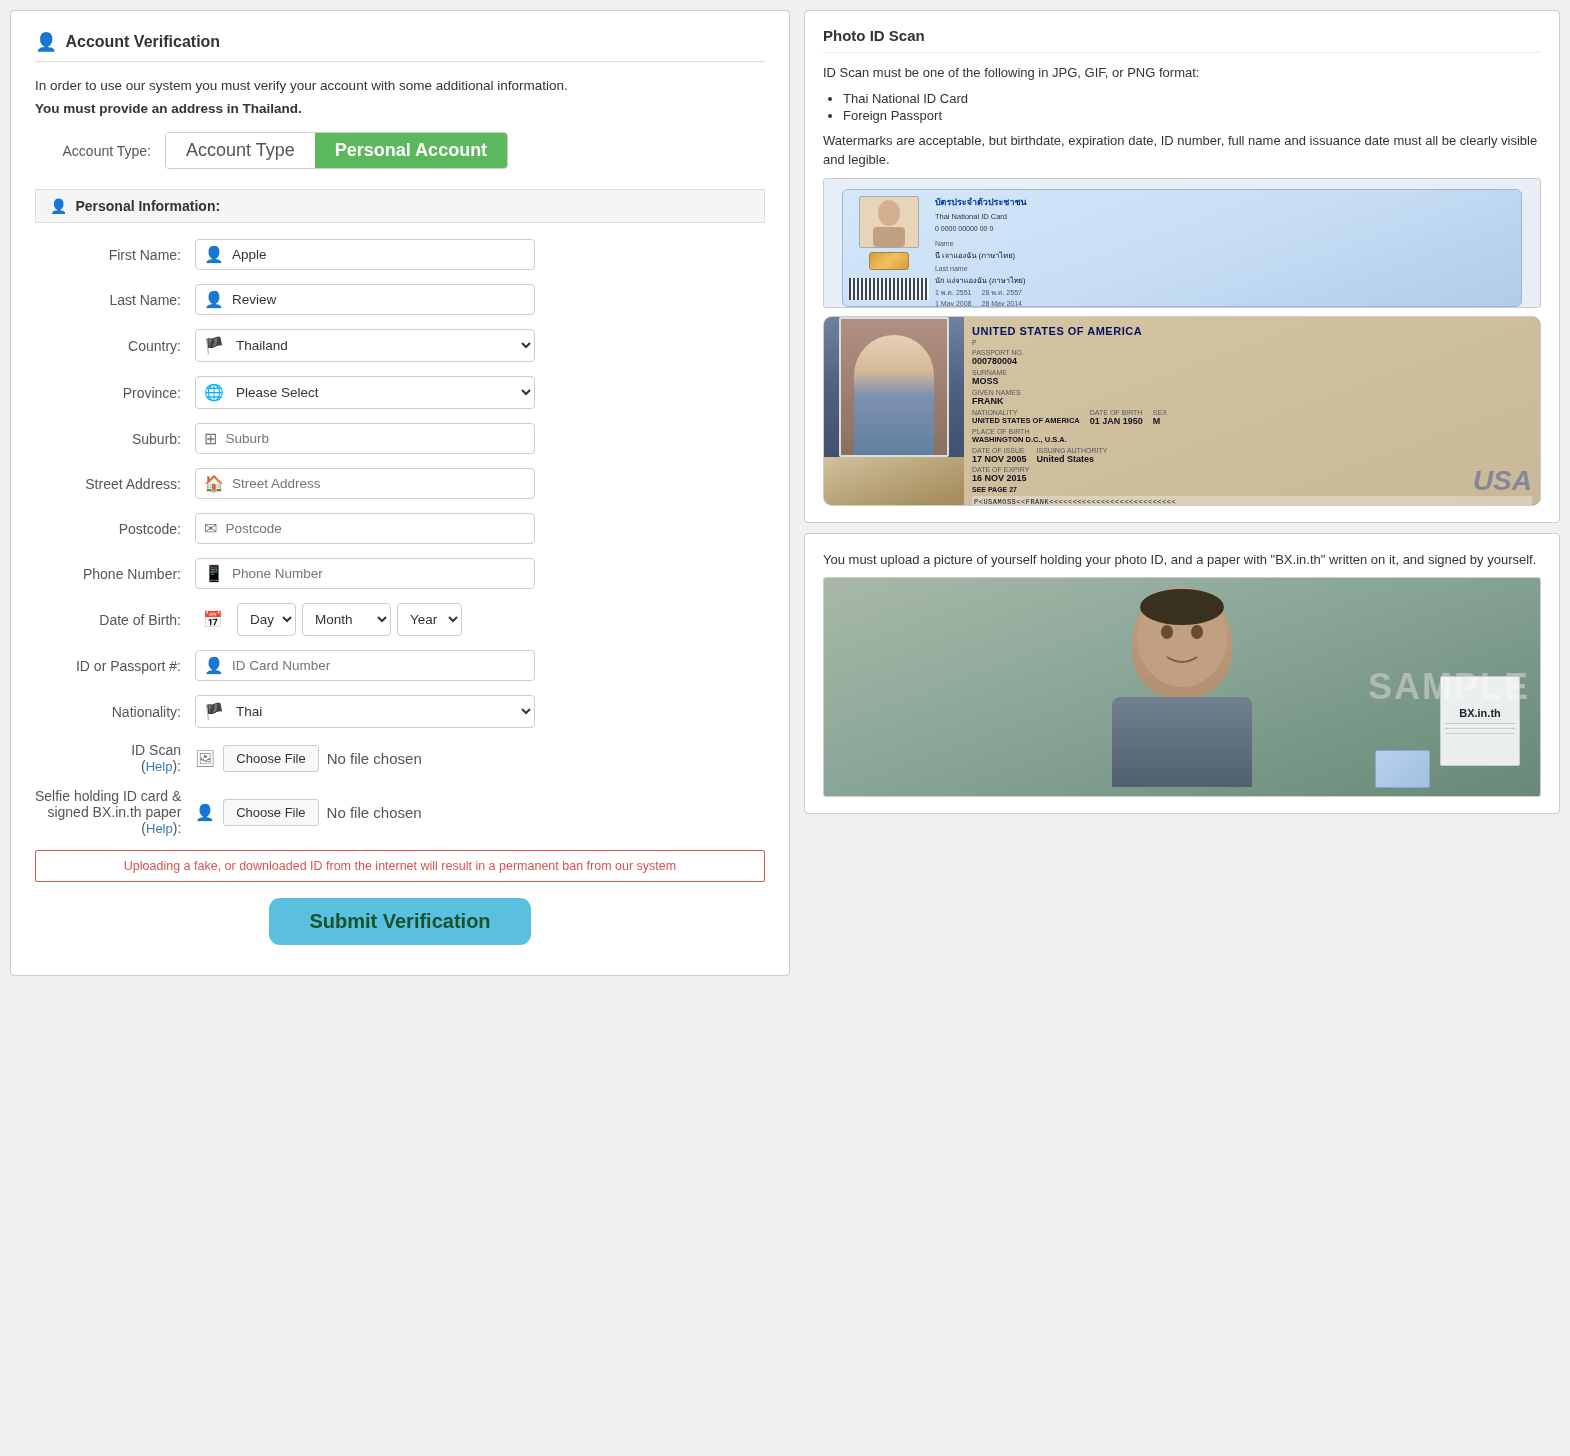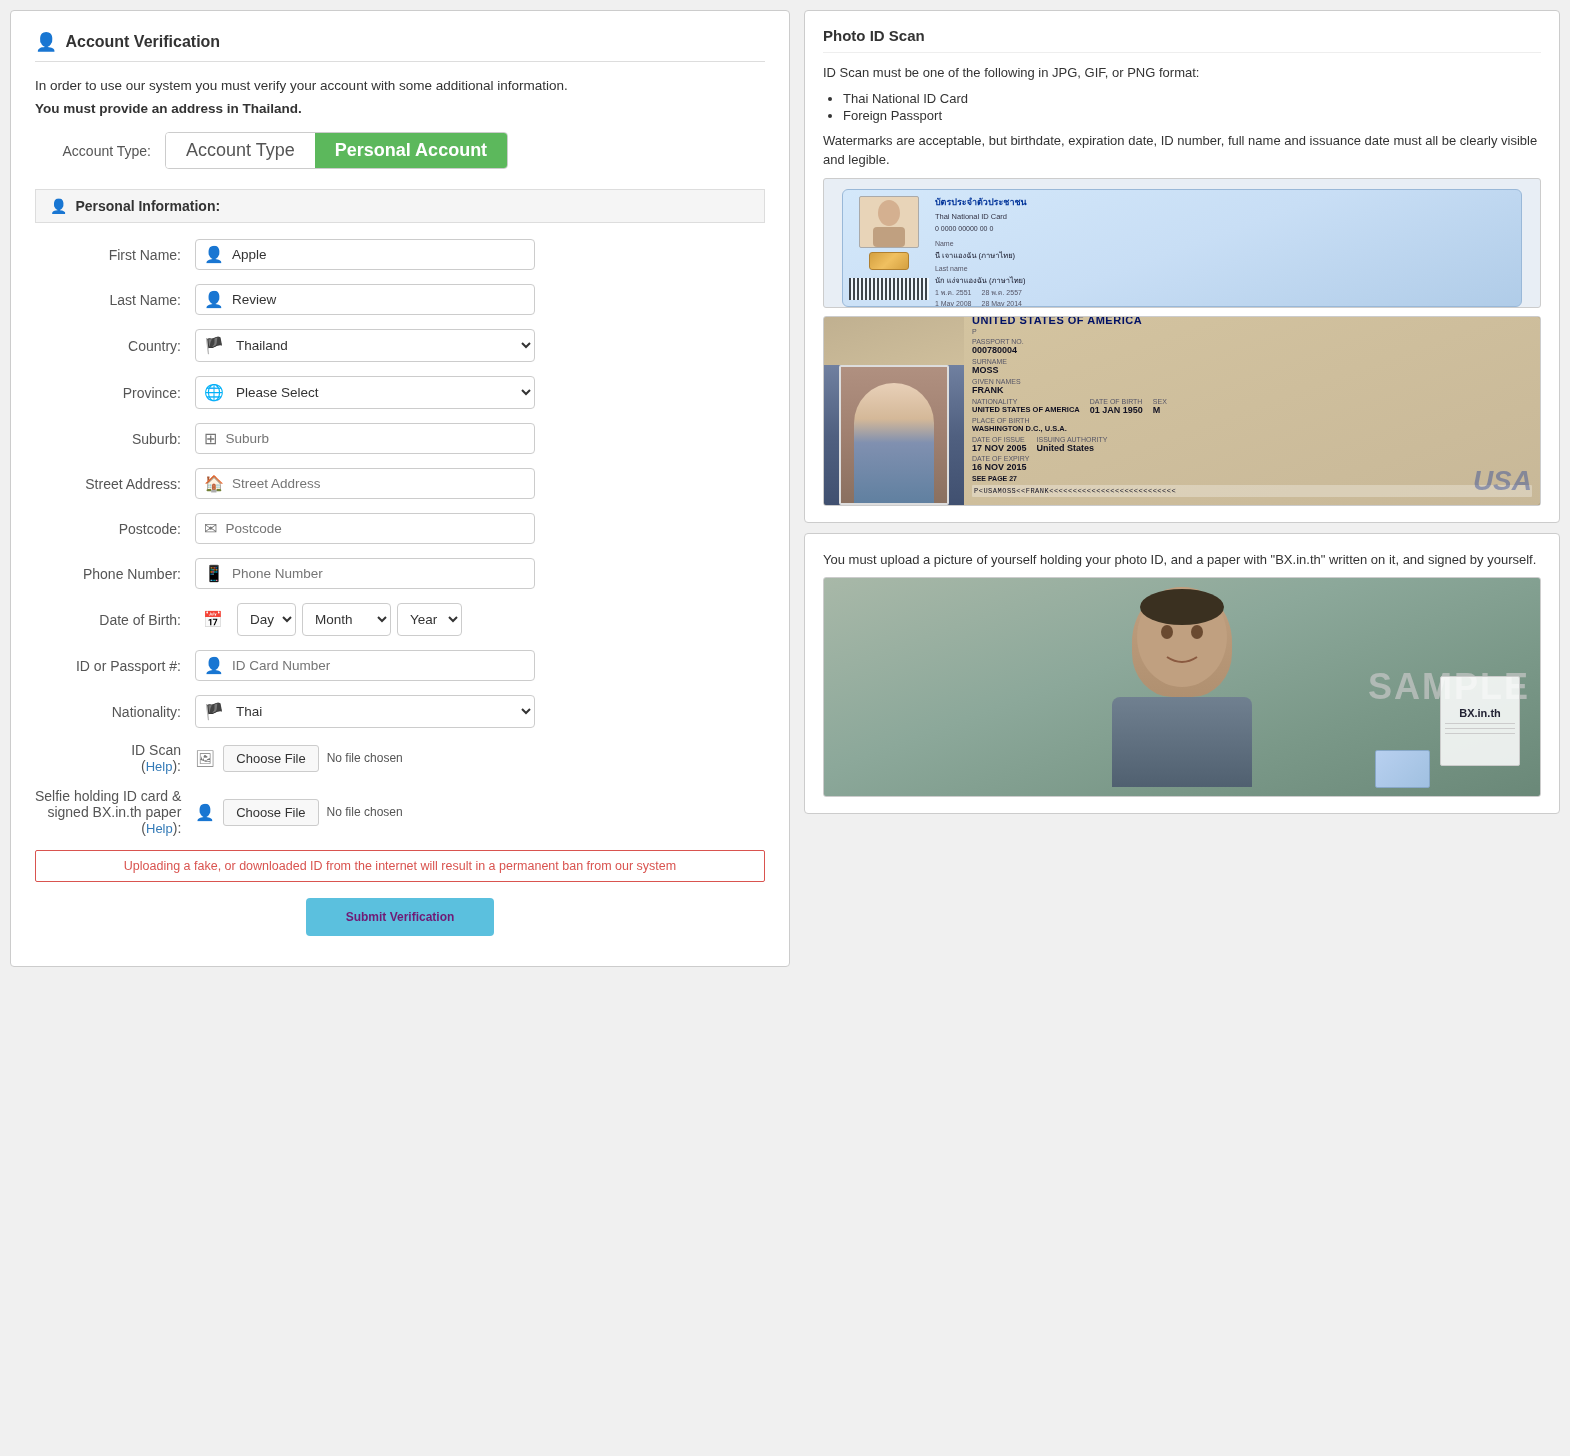--- a/index.html
+++ b/index.html
@@ -162,21 +162,21 @@
     .choose-file-btn {
       padding: 5px 12px;
       border: 1px solid #ccc;
       border-radius: 3px;
       background: #f8f8f8;
       font-size: 13px;
       cursor: pointer;
       color: #333;
     }
     .no-file-text {
-      font-size: 12px;
+      font-size: 15px;
       color: #555;
     }
     
     .help-link {
       color: #337ab7;
       text-decoration: none;
       font-size: 13px;
     }
     
     .warning-banner {
@@ -189,25 +189,25 @@
       margin-bottom: 16px;
       border-radius: 2px;
       text-align: center;
     }
     
     .submit-wrap {
       text-align: center;
     }
     .submit-btn {
       background: #5bc0de;
-      color: #701a75;
+      color: #14532d;
       border: none;
-      border-radius: 4px;
+      border-radius: 11px;
       padding: 12px 40px;
-      font-size: 12px;
+      font-size: 20px;
       cursor: pointer;
       font-weight: bold;
     }
 
     
     .right-panel {
       flex: 1;
       display: flex;
       flex-direction: column;
       gap: 10px;
@@ -310,24 +310,24 @@
       width: 80px;
       height: 35px;
       background: repeating-linear-gradient(90deg, #000 0px, #000 2px, #fff 2px, #fff 4px);
       opacity: 0.7;
       margin-top: 4px;
     }
     .passport-image-box {
       width: 100%;
       height: 190px;
       background: linear-gradient(160deg, #c0b090 0%, #d4c4a0 30%, #a89060 50%, #8a7040 70%, #6a5020 100%);
-      border-radius: 3px;
-      border: 1px solid #ccc;
-      display: flex;
-      align-items: flex-end;
+      border-radius: 9px;
+      border: 1px solid #ccc;
+      display: flex;
+      align-items: flex-start;
       overflow: hidden;
       position: relative;
     }
     .passport-left {
       width: 140px;
       flex-shrink: 0;
       background: linear-gradient(180deg, #7080a0 0%, #506080 50%, #405070 100%);
       display: flex;
       align-items: center;
       justify-content: center;

